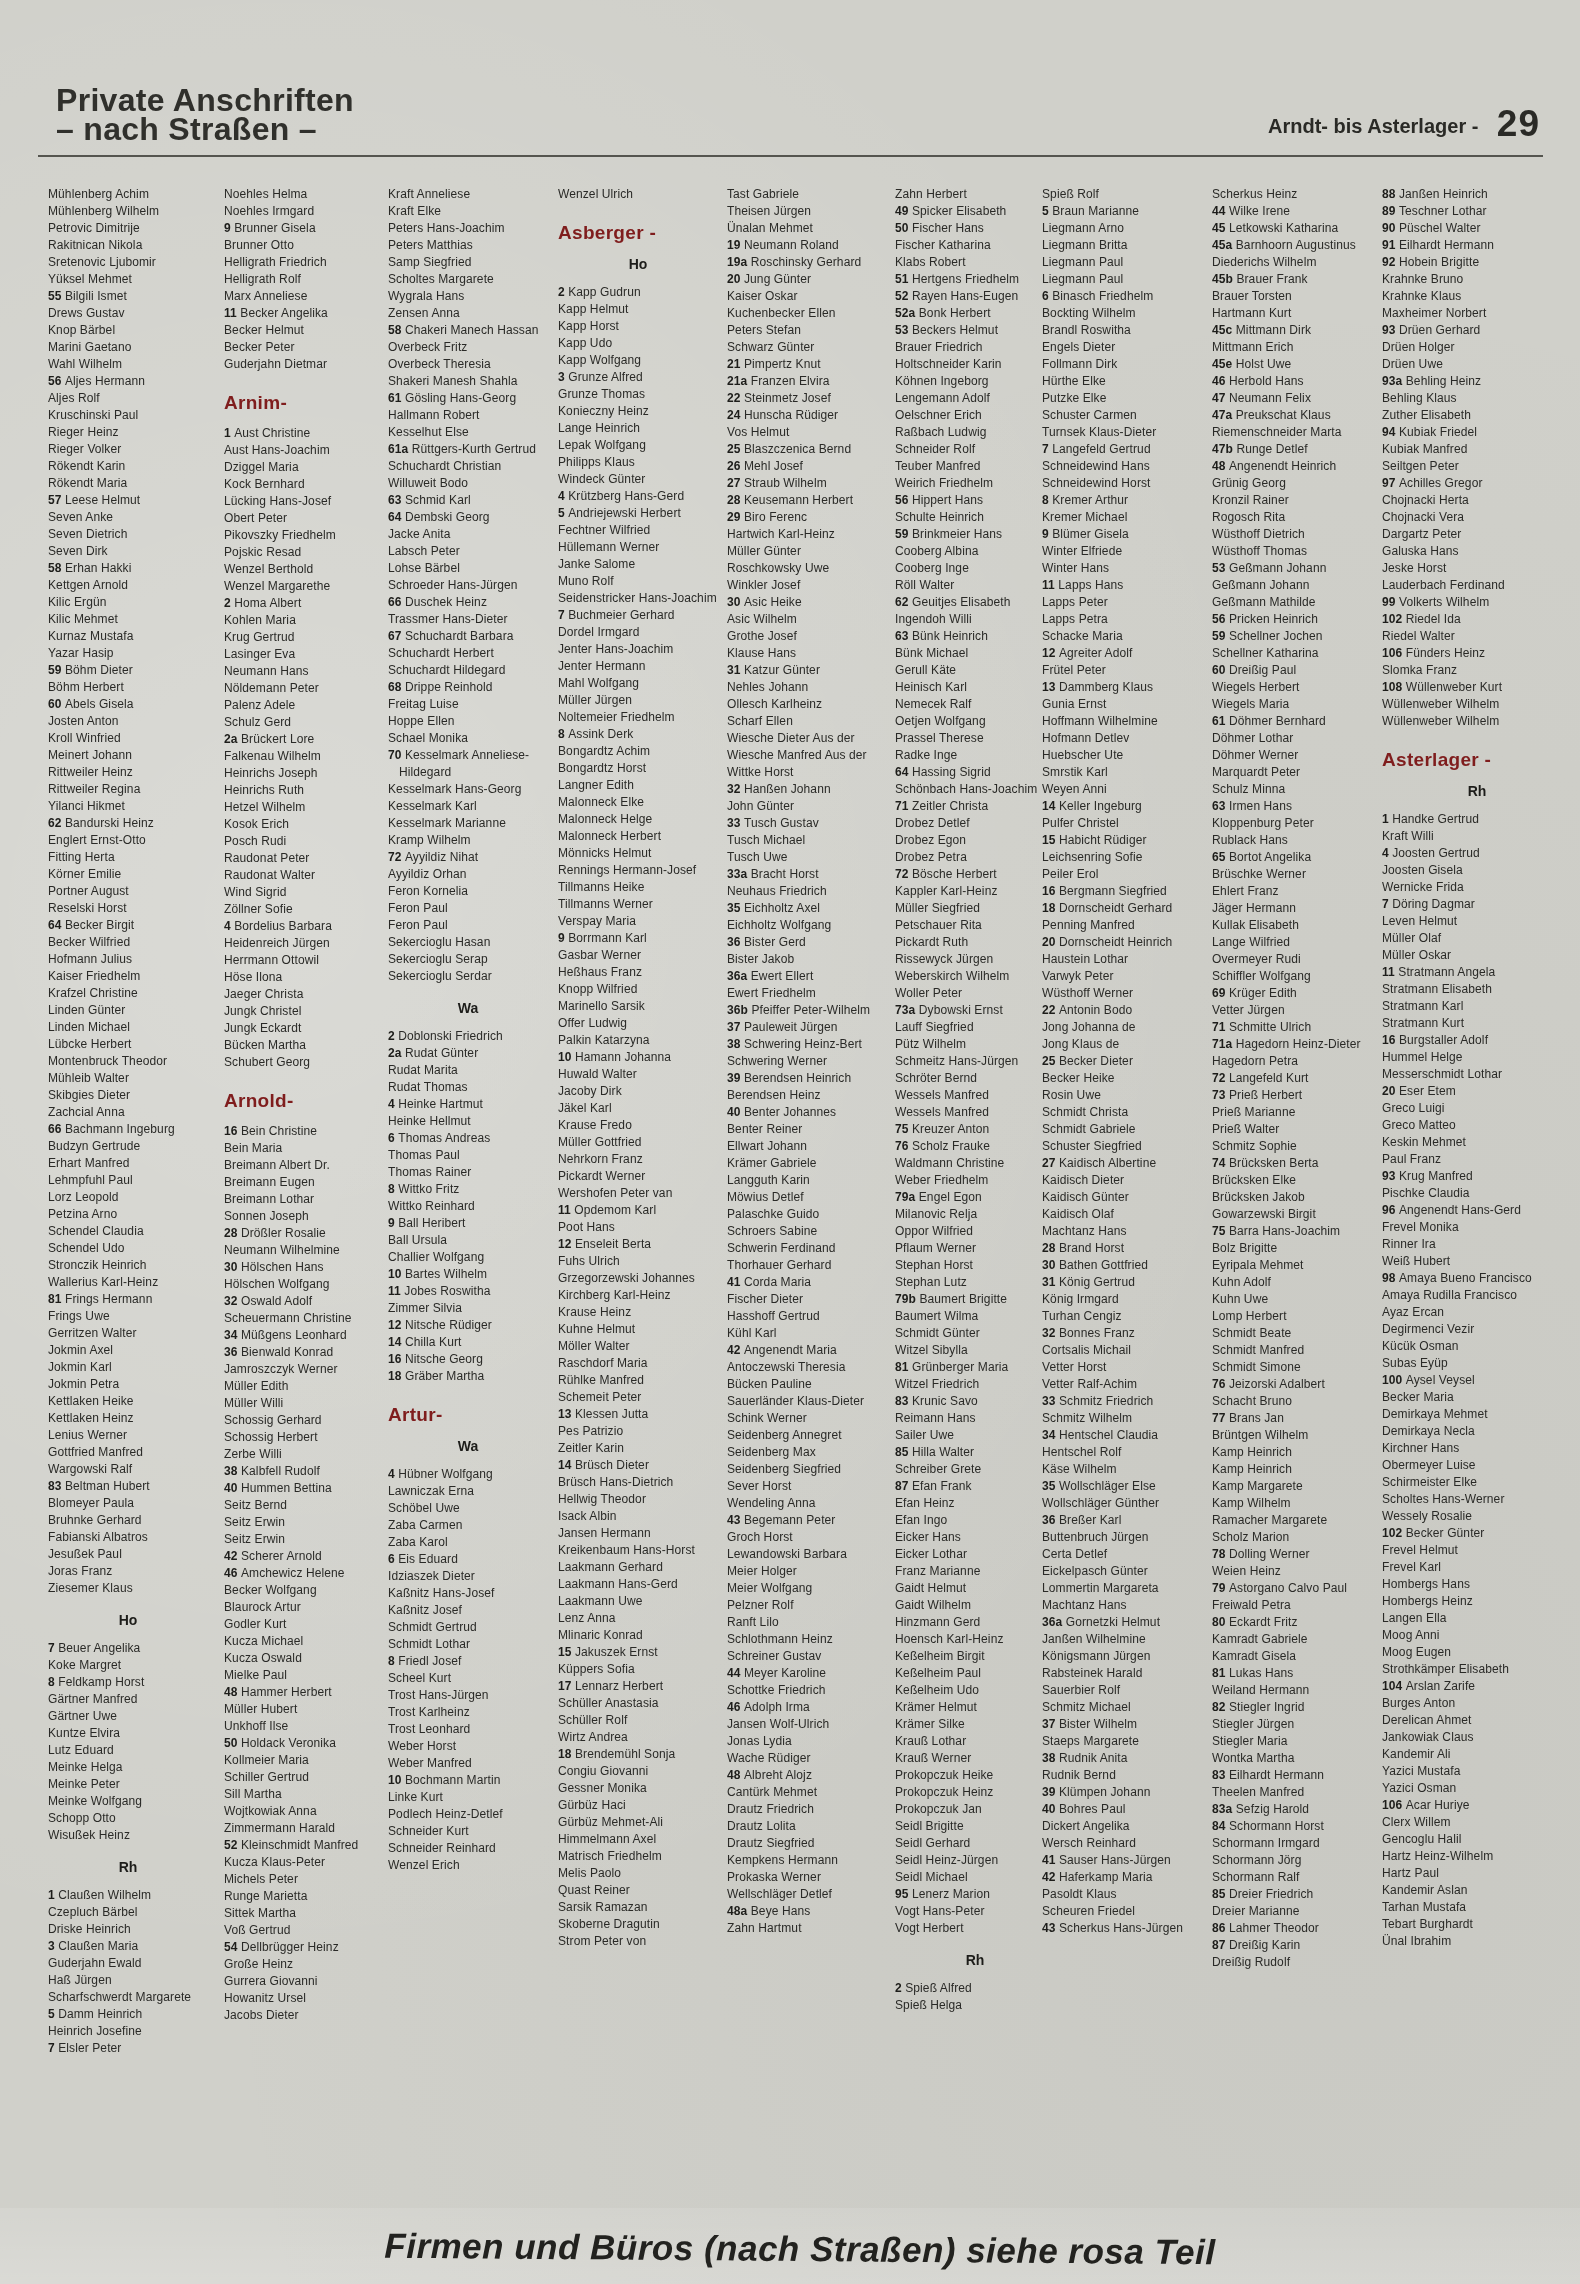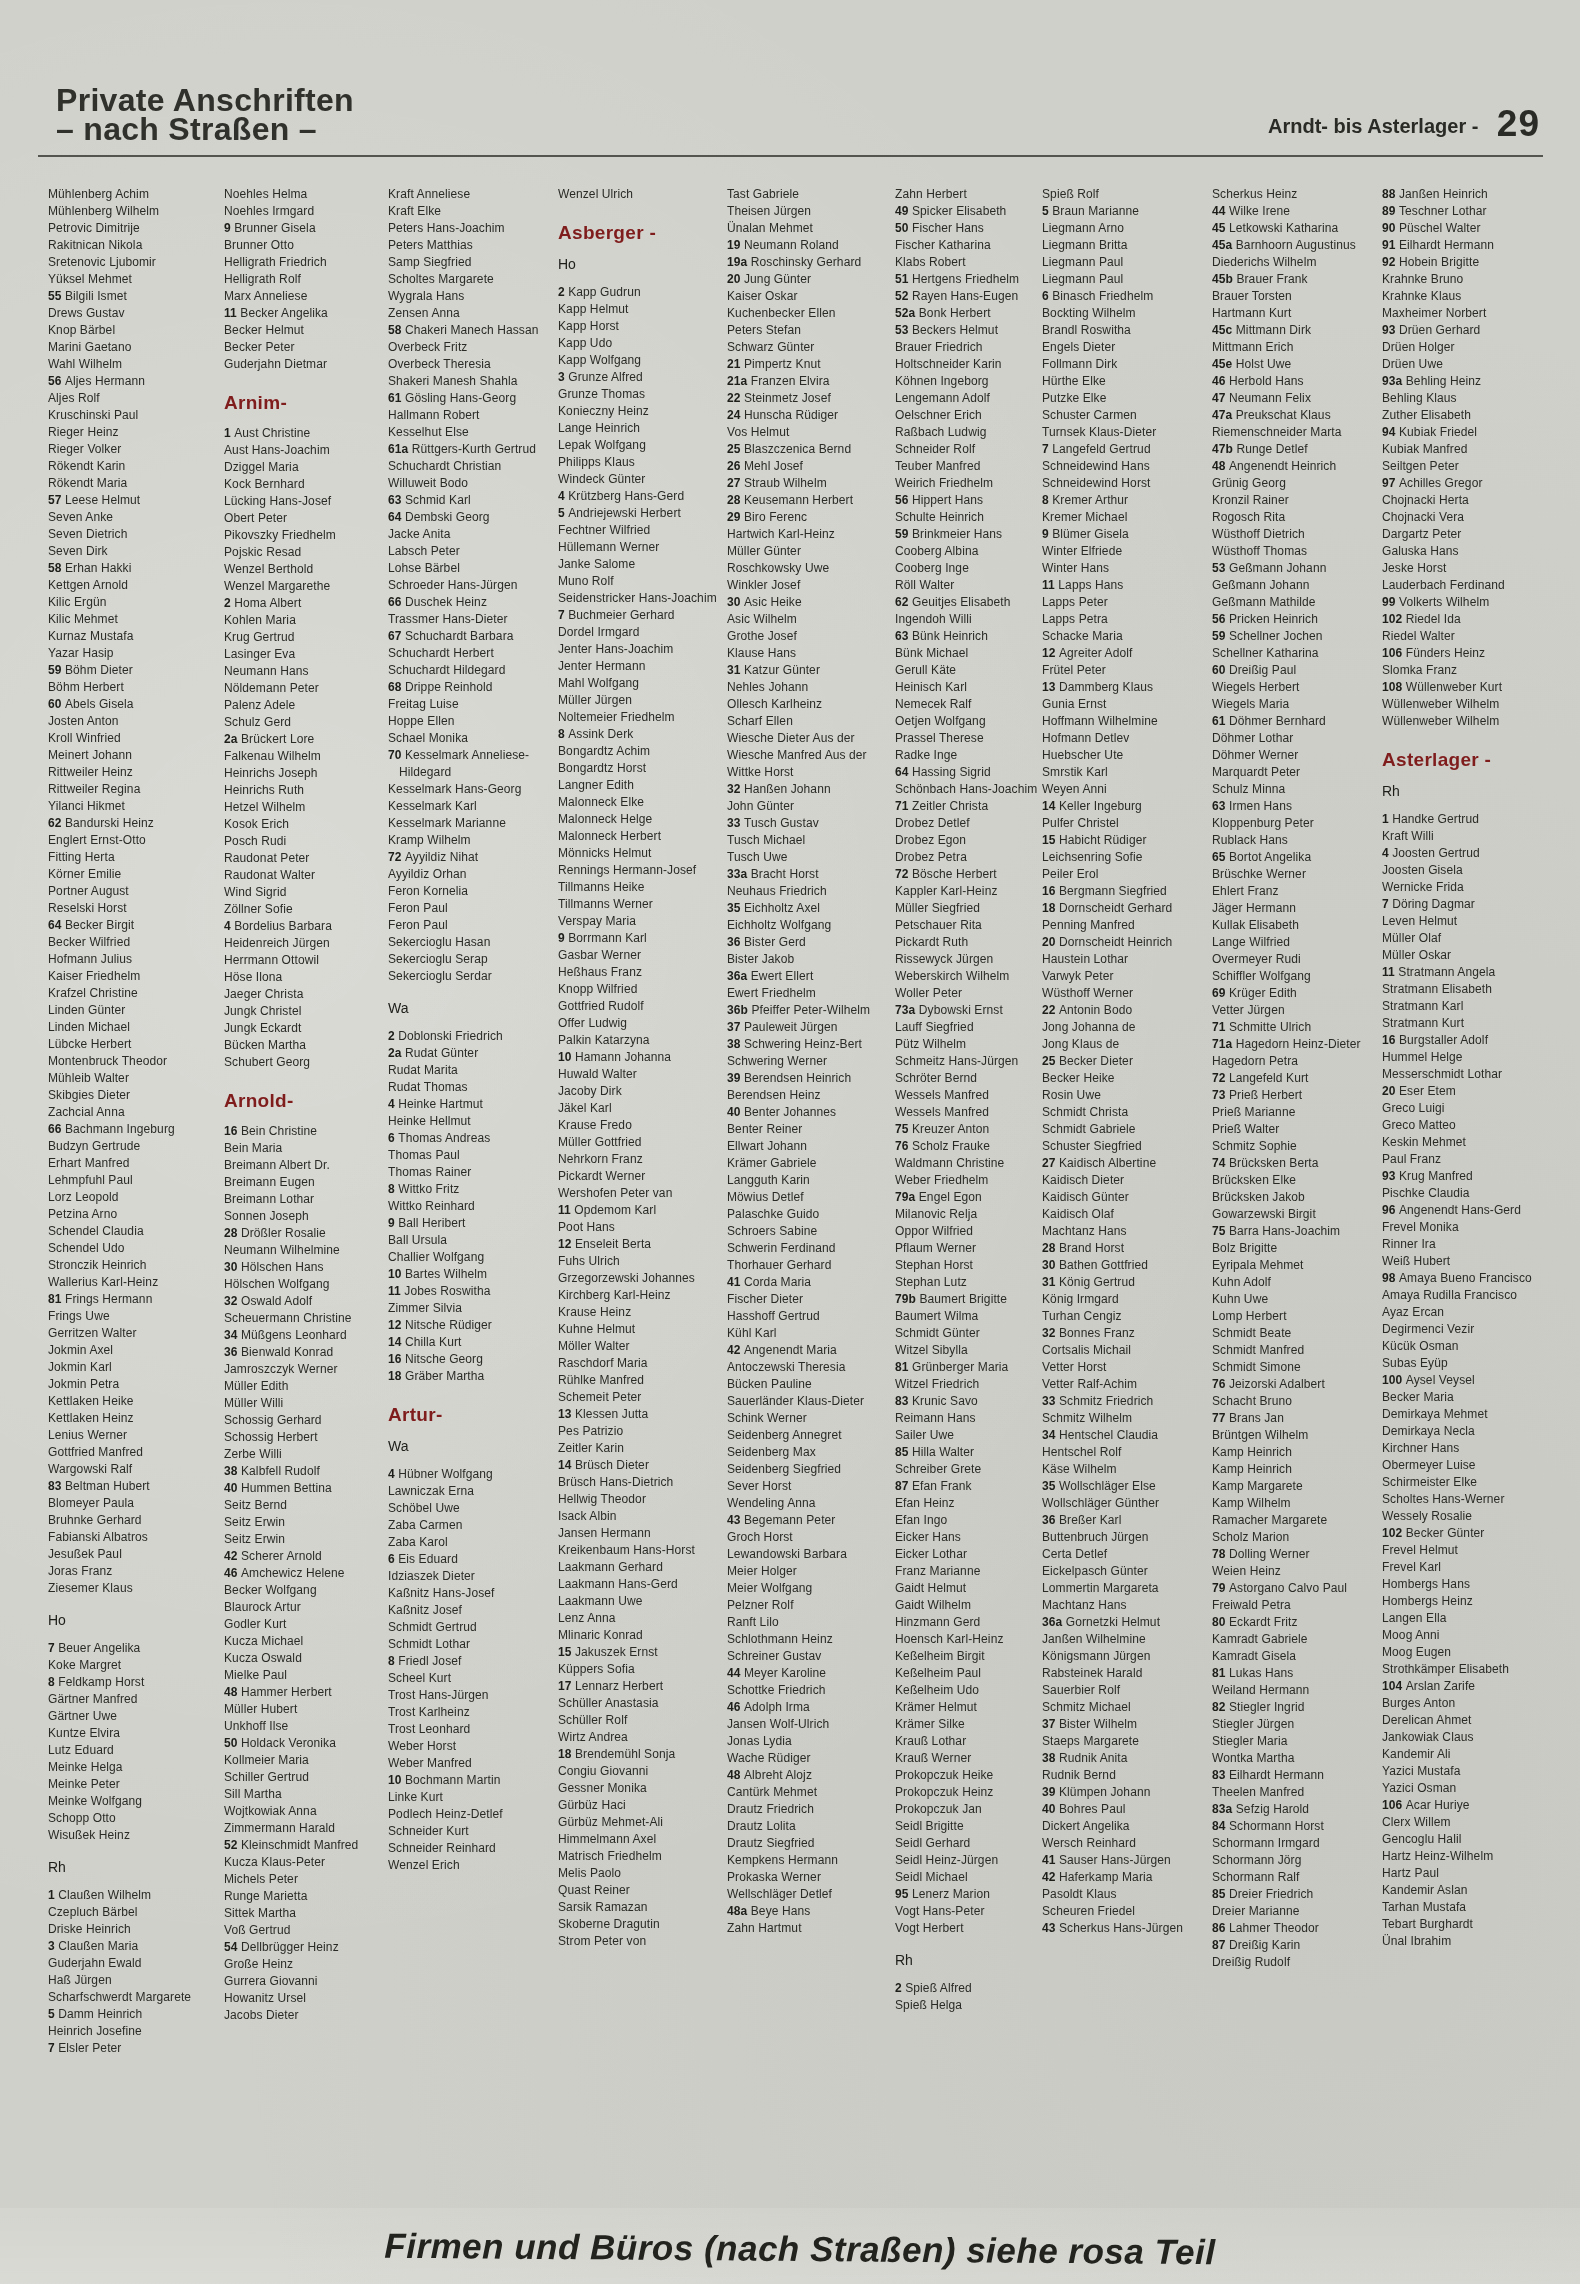--- a/index.html
+++ b/index.html
@@ -20,21 +20,21 @@
   .hdr-right .range{font-size:20px;font-weight:bold;vertical-align:baseline;}
   .hdr-right .pagenum{font-size:37px;font-weight:bold;margin-left:14px;vertical-align:-3px;letter-spacing:1px;}
   .hdr-rule{position:absolute;left:38px;top:155px;width:1505px;height:2px;background:#55554f;}
   .cols{position:absolute;left:0;top:186px;width:1580px;}
   .col{position:absolute;top:0;width:160px;font-size:12px;line-height:17px;}
   .c1{left:48px}.c2{left:224px}.c3{left:388px}.c4{left:558px}
   .c5{left:727px}.c6{left:895px}.c7{left:1042px}.c8{left:1212px}.c9{left:1382px;width:190px}
   .entry{padding-left:11px;text-indent:-11px;letter-spacing:0.1px;}
   .entry .num{font-weight:bold;color:#1d1d1a;}
   .street-header{font-size:19px;font-weight:bold;color:#7f1d1d;margin:21px 0 14px;letter-spacing:0.3px;}
-  .area-header{font-size:14px;font-weight:normal;color:#1d1d1a;margin:15px 0 11px;}
+  .area-header{font-size:14px;font-weight:bold;color:#1d1d1a;margin:15px 0 11px;text-align:center;}
   .footer-band{position:absolute;left:0;top:2208px;width:1580px;height:76px;
     background:linear-gradient(180deg, rgba(255,255,255,0.10), rgba(255,255,255,0.22));}
   .footer-text{position:absolute;left:190px;top:2229px;width:1220px;text-align:center;
     font-size:35px;font-weight:bold;font-style:italic;color:#22221f;letter-spacing:0.5px;
     transform:rotate(0.45deg);}
 </style>
 </head>
 <body>
 
 <div class="paper-texture"></div>
@@ -402,21 +402,21 @@
       <div class="entry"><span>Malonneck Herbert</span></div>
       <div class="entry"><span>Mönnicks Helmut</span></div>
       <div class="entry"><span>Rennings Hermann-Josef</span></div>
       <div class="entry"><span>Tillmanns Heike</span></div>
       <div class="entry"><span>Tillmanns Werner</span></div>
       <div class="entry"><span>Verspay Maria</span></div>
       <div class="entry"><span class="num">9 </span><span>Borrmann Karl</span></div>
       <div class="entry"><span>Gasbar Werner</span></div>
       <div class="entry"><span>Heßhaus Franz</span></div>
       <div class="entry"><span>Knopp Wilfried</span></div>
-      <div class="entry"><span>Gottfried Rudolf</span></div>
+      <div class="entry"><span>Marinello Sarsik</span></div>
       <div class="entry"><span>Offer Ludwig</span></div>
       <div class="entry"><span>Palkin Katarzyna</span></div>
       <div class="entry"><span class="num">10 </span><span>Hamann Johanna</span></div>
       <div class="entry"><span>Huwald Walter</span></div>
       <div class="entry"><span>Jacoby Dirk</span></div>
       <div class="entry"><span>Jäkel Karl</span></div>
       <div class="entry"><span>Krause Fredo</span></div>
       <div class="entry"><span>Müller Gottfried</span></div>
       <div class="entry"><span>Nehrkorn Franz</span></div>
       <div class="entry"><span>Pickardt Werner</span></div>

